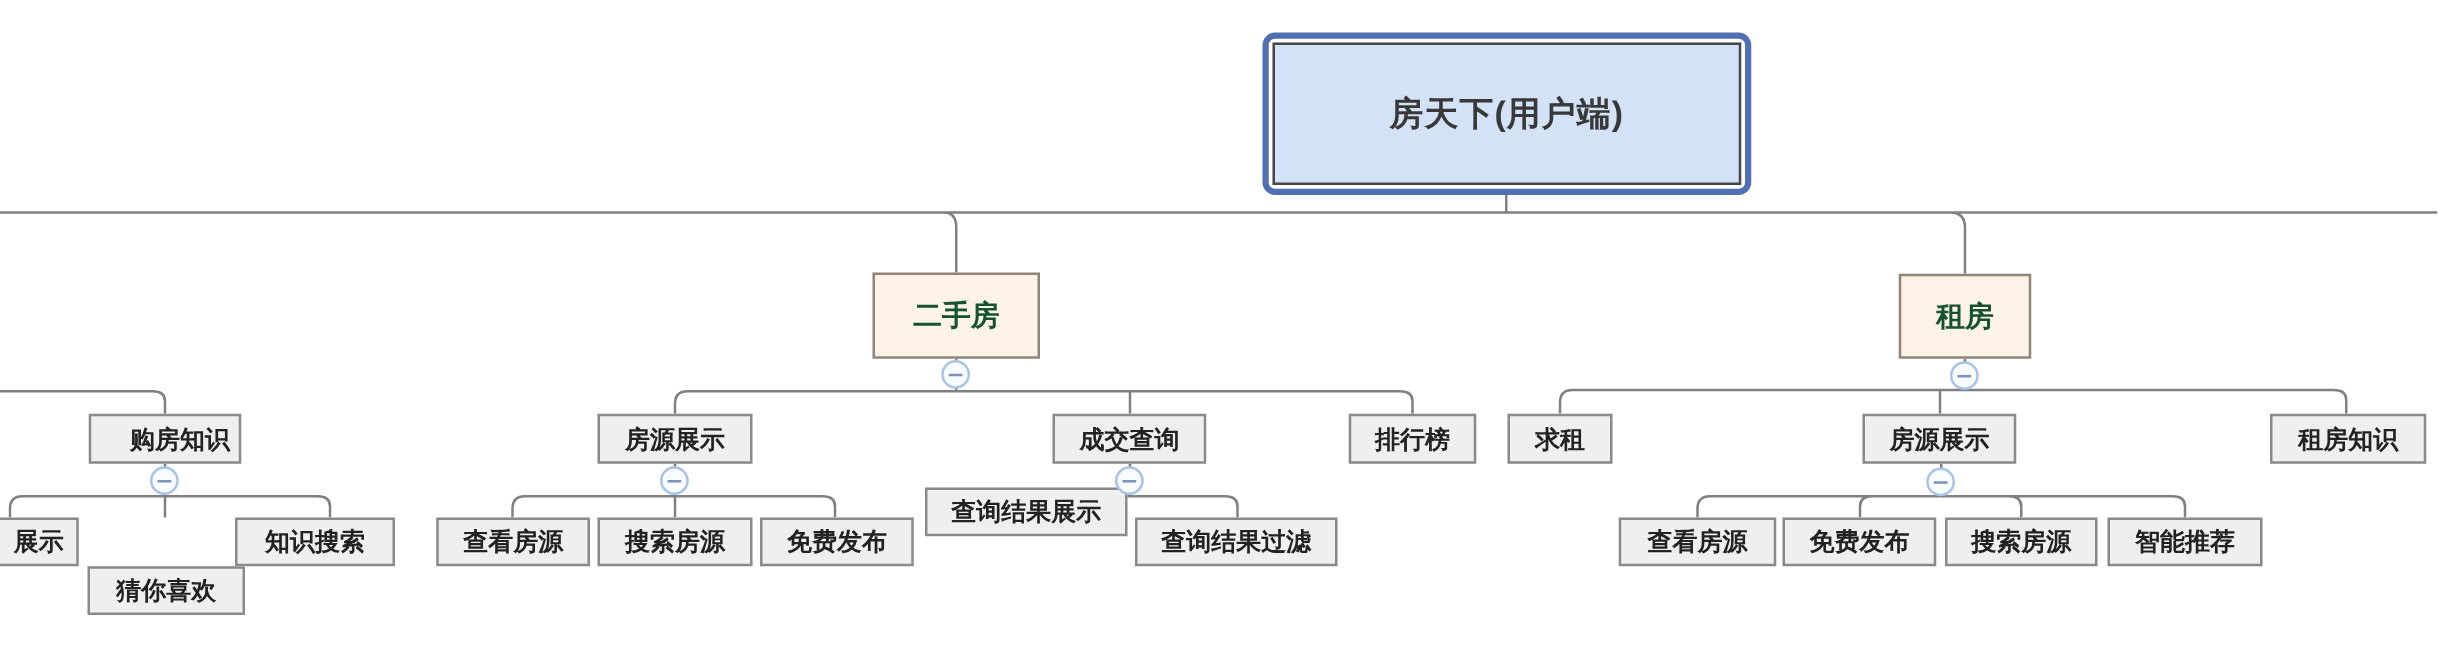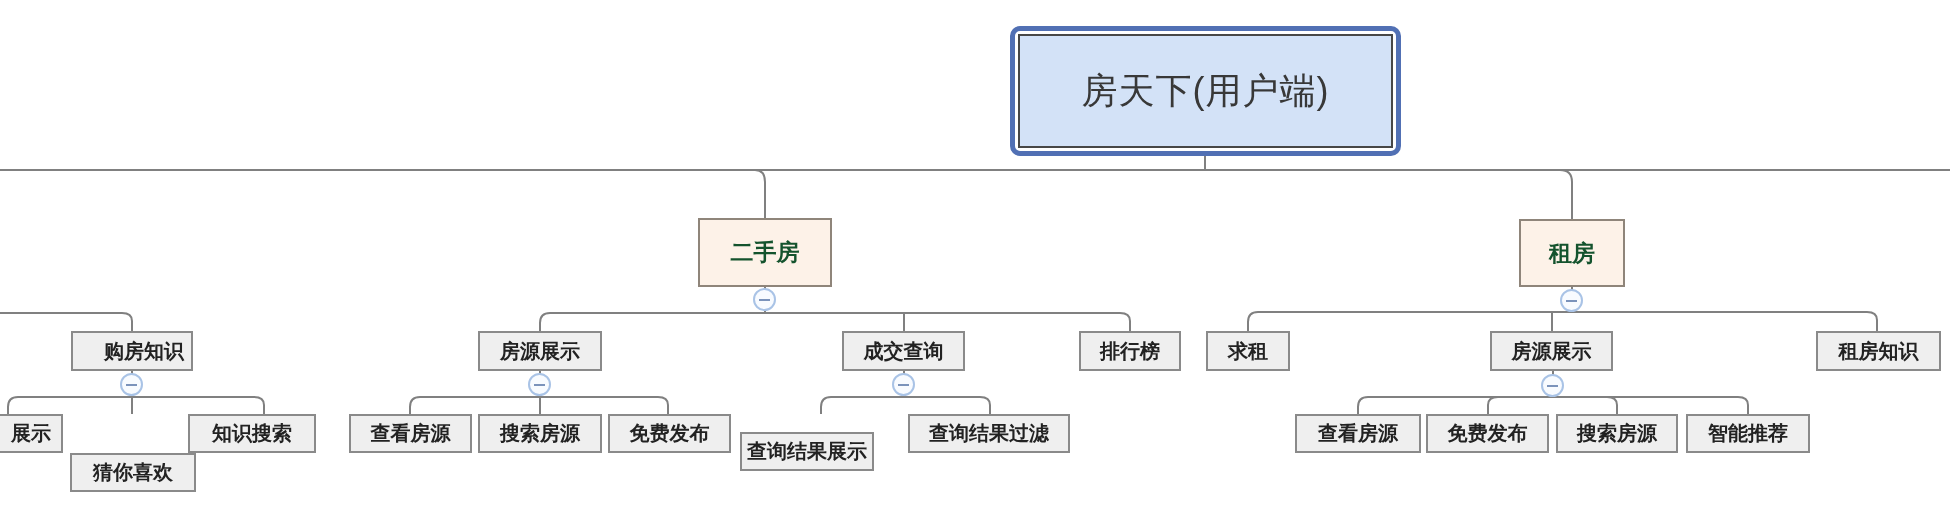--- a/index.html
+++ b/index.html
@@ -51,21 +51,21 @@
     background:#ffffff;
     padding:3px;
     z-index:3;
   }
   .root-inner{
     box-sizing:border-box;
     width:100%;height:100%;
     border:2px solid var(--root-inner-border);
     background:var(--root-fill);
     display:flex;align-items:center;justify-content:center;
-    font-size:36px;font-weight:400;color:var(--root-text);
+    font-size:27px;font-weight:700;color:var(--root-text);
     letter-spacing:1px;
   }
   .badge{
     position:absolute;
     box-sizing:border-box;
     width:23px;height:23px;
     border-radius:50%;
     border:2px solid var(--badge-ring);
     background:var(--badge-fill);
     display:flex;align-items:center;justify-content:center;
@@ -125,21 +125,21 @@
   <div class="topic" style="left:1816px;top:331px;width:125px;height:40px;">租房知识</div>
 
   <div class="topic" style="left:-47px;top:414px;width:110px;height:39px;justify-content:flex-end;padding-right:10px;">展示</div>
   <div class="topic" style="left:70px;top:414px;width:126px;height:39px;margin-top:39px;">猜你喜欢</div>
   <div class="topic" style="left:188px;top:414px;width:128px;height:39px;">知识搜索</div>
 
   <div class="topic" style="left:349px;top:414px;width:123px;height:39px;">查看房源</div>
   <div class="topic" style="left:478px;top:414px;width:124px;height:39px;">搜索房源</div>
   <div class="topic" style="left:608px;top:414px;width:123px;height:39px;">免费发布</div>
 
-  <div class="topic" style="left:740px;top:432px;width:134px;height:39px;">查询结果展示</div>
+  <div class="topic" style="left:740px;top:390px;width:162px;height:39px;">查询结果展示</div>
   <div class="topic" style="left:908px;top:414px;width:162px;height:39px;">查询结果过滤</div>
 
   <div class="topic" style="left:1295px;top:414px;width:126px;height:39px;">查看房源</div>
   <div class="topic" style="left:1426px;top:414px;width:123px;height:39px;">免费发布</div>
   <div class="topic" style="left:1556px;top:414px;width:122px;height:39px;">搜索房源</div>
   <div class="topic" style="left:1686px;top:414px;width:124px;height:39px;">智能推荐</div>
 
   <div class="badge" style="left:753px;top:288px;">
     <span class="bar"></span>
   </div>

